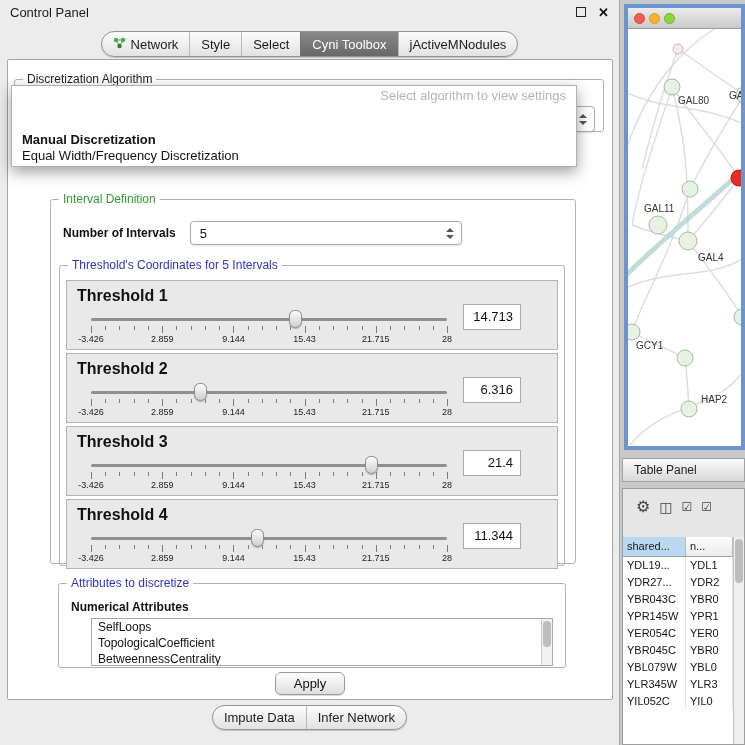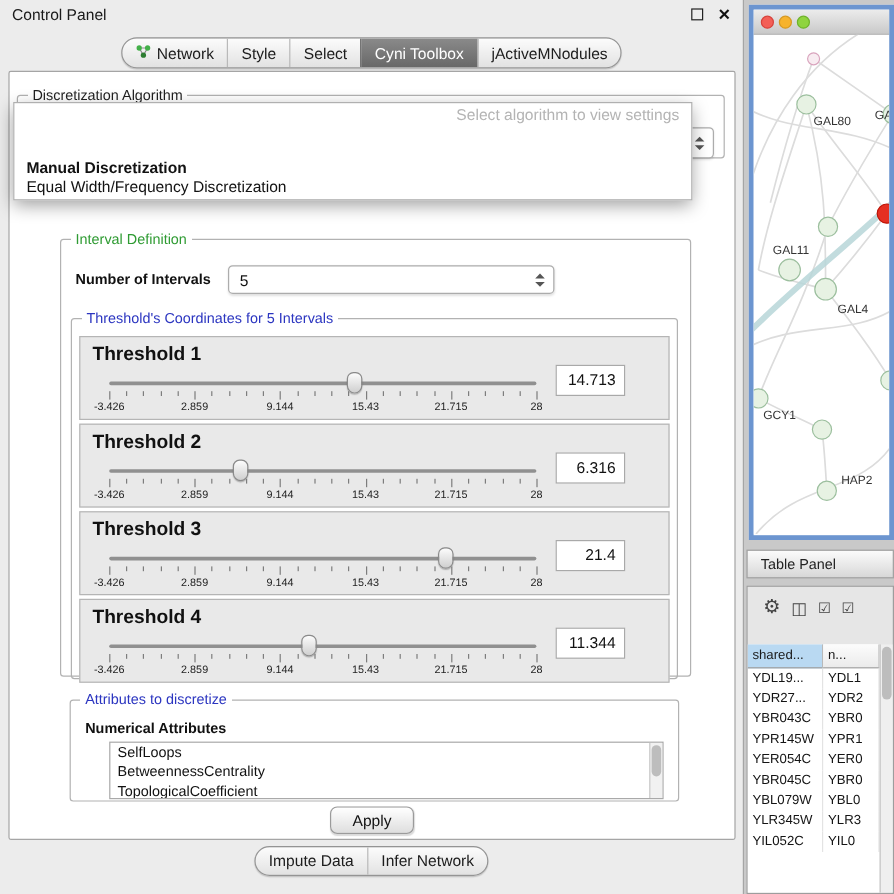--- a/index.html
+++ b/index.html
@@ -371,22 +371,22 @@
             </div>
         </fieldset>
       </fieldset>
 
       <fieldset class="group blue attr-group">
         <legend>Attributes to discretize</legend>
         <div class="attr-label">Numerical Attributes</div>
         <div class="attr-list">
           <div>
               <div class="attr-item">SelfLoops</div>
+              <div class="attr-item">TopologicalCoefficient</div>
               <div class="attr-item">BetweennessCentrality</div>
-              <div class="attr-item">TopologicalCoefficient</div>
             </div>
           <div class="vscroll">
             <div class="vthumb"></div>
           </div>
         </div>
       </fieldset>
 
       <div class="apply-row">
         <button class="apply-btn">Apply</button>
       </div>

